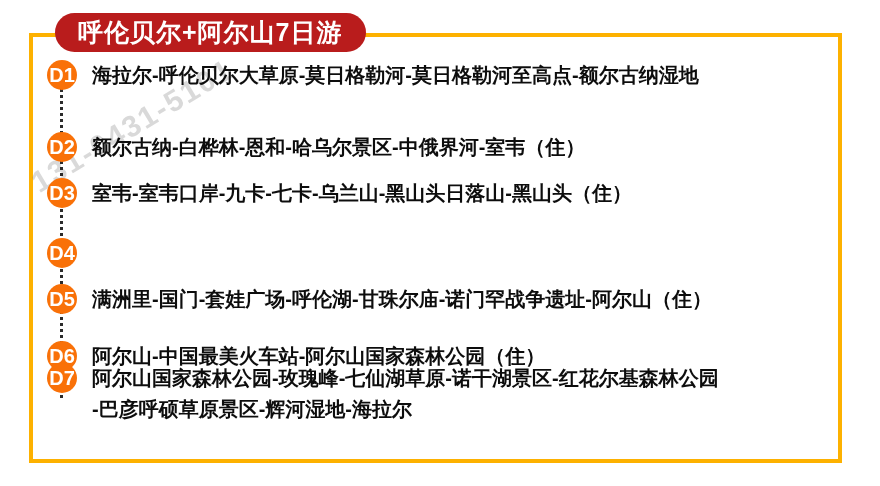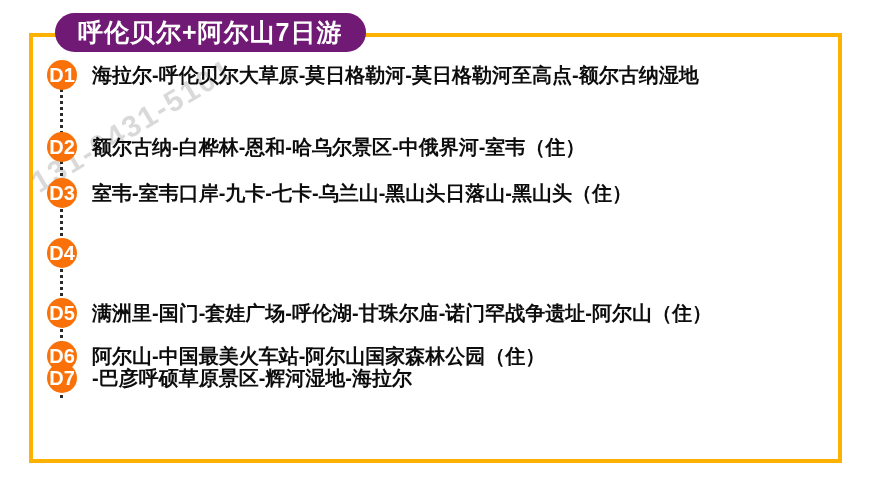--- a/index.html
+++ b/index.html
@@ -16,21 +16,21 @@
     width:813px;height:430px;
     box-sizing:border-box;
     border:4px solid #FDB100;
     z-index:1;
   }
   .title-badge{
     position:absolute;
     left:55px;top:13px;
     height:39px;
     padding:0 23px;
-    background:#701a75;
+    background:#b91c1c;
     border-radius:20px;
     color:#ffffff;
     font-size:25px;
     font-weight:bold;
     display:flex;align-items:center;
     letter-spacing:1px;
     z-index:4;
     white-space:nowrap;
   }
   .watermark{
@@ -73,21 +73,21 @@
   }
   .day-text{
     font-size:20px;
     font-weight:bold;
     color:#0d0d0d;
     line-height:31px;
     max-width:735px;
     white-space:nowrap;
   }
   .r1{top:60px}.r2{top:132px}.r3{top:178px}.r4{top:238px}
-  .r5{top:298px}.r6{top:341px}.r7{top:363px}
+  .r5{top:284px}.r6{top:341px}.r7{top:363px}
 </style>
 </head>
 <body>
 
 <div class="canvas">
 
   <div class="watermark">131-0431-5101</div>
 
   <div class="frame"></div>
 
@@ -134,17 +134,18 @@
   <div class="day-row r6">
     <div class="day-badge">D6</div>
     <div class="day-text">
       <div>阿尔山-中国最美火车站-阿尔山国家森林公园（住）</div>
     </div>
   </div>
 
   <div class="day-row r7">
     <div class="day-badge">D7</div>
     <div class="day-text">
+      <div>阿尔山国家森林公园-玫瑰峰-七仙湖草原-诺干湖景区-红花尔基森林公园</div>
       <div>-巴彦呼硕草原景区-辉河湿地-海拉尔</div>
     </div>
   </div>
 
 </div>
 
 </body></html>

